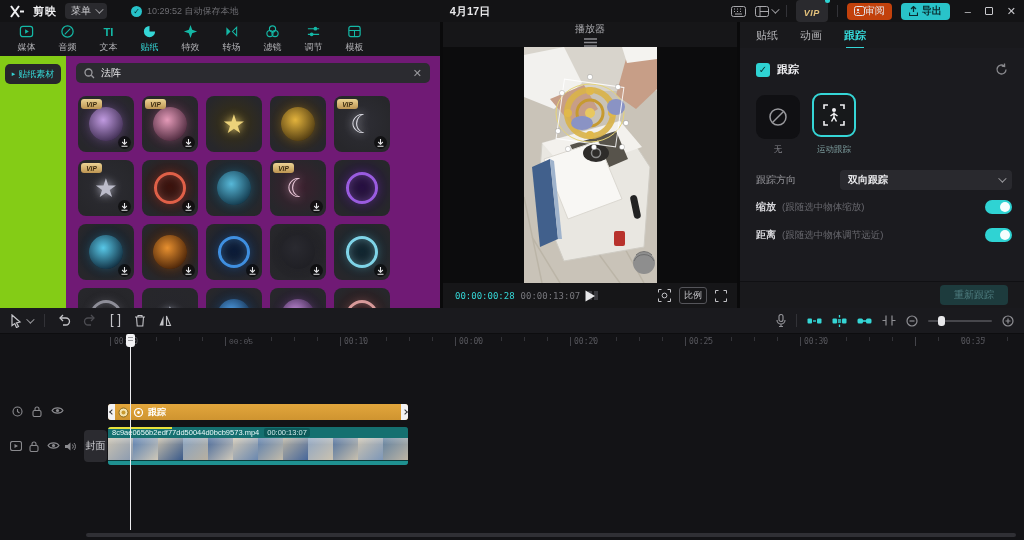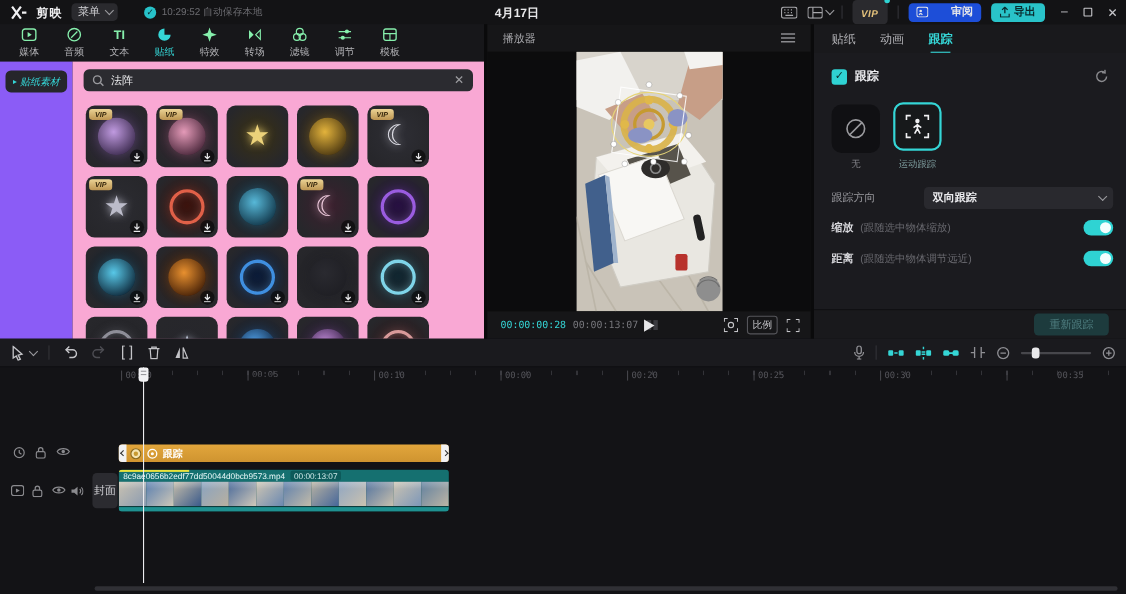--- a/index.html
+++ b/index.html
@@ -21,65 +21,65 @@
   .check-dot { width:11px; height:11px; border-radius:50%; background:#27c2c9; color:#06282b; font-size:8px;
     display:flex; align-items:center; justify-content:center; font-weight:bold; }
   .autosave-text { color:#6d6d72; font-size:9px; }
   .tb-title { position:absolute; left:470px; transform:translateX(-50%); color:#e8e8ea; font-size:11px; font-weight:bold; }
   .tb-right { position:absolute; right:0; top:0; height:22px; display:flex; align-items:center; gap:9px; padding-right:8px; }
   .tb-ic { color:#a8a8ac; display:flex; align-items:center; gap:2px; }
   .tb-div { width:1px; height:12px; background:#333338; }
   .vip-pill { position:relative; background:#2a2a2e; border-radius:4px; padding:2px 8px; }
   .vip-pill span { color:#e4c27c; font-size:9px; font-weight:bold; font-style:italic; letter-spacing:.5px; }
   .vip-dot { position:absolute; top:-2px; right:-2px; width:5px; height:5px; border-radius:50%; background:#2fd3d3; }
-  .review-btn { background:#1d4ed8; border-radius:4px; height:17px; padding:0 7px; display:flex; align-items:center; gap:21px;
-    color:#e4e4e8; font-size:10px;font-weight:bold; }
+  .review-btn { background:#c2410c; border-radius:4px; height:17px; padding:0 7px; display:flex; align-items:center; gap:0;
+    color:#e4e4e8; font-size:10px; }
   .export-btn { background:#29c3c9; border-radius:4px; height:17px; padding:0 8px; display:flex; align-items:center; gap:4px;
     color:#0a2b2e; font-size:10px; font-weight:bold; }
   .win-btns { display:flex; align-items:center; gap:14px; margin-left:6px; color:#c8c8cc; font-size:11px; }
   .win-box { width:8px; height:8px; border:1px solid #c8c8cc; border-radius:1px; }
 
   
   #left-panel  { position:absolute; top:22px; left:0; width:440px; height:286px; background:#1d1d20; }
   #center-panel{ position:absolute; top:22px; left:443px; width:294px; height:286px; background:#161618; }
   #right-panel { position:absolute; top:22px; left:740px; width:284px; height:286px; background:#19191c; }
 
   
   #tabbar { display:flex; height:34px; background:#17171a; padding-left:6px; }
   .tab { width:41px; display:flex; flex-direction:column; align-items:center; justify-content:center; gap:2px;
     color:#b2b2b6; cursor:default; }
-  .tab .ti { width:15px; height:15px; color:#86efac; }
+  .tab .ti { width:15px; height:15px; color:#14b8a6; }
   .tab .tl { font-size:9px; }
   .tab.active .ti, .tab.active .tl { color:#35d6d6; }
   #left-body { position:absolute; top:34px; left:0; right:0; bottom:0; display:flex; }
-  #side-col { width:66px; background:#8b5cf6; padding-top:8px;font-style:italic; }
+  #side-col { width:66px; background:#84cc16; padding-top:8px; }
   .side-item { margin:0 5px; background:#26262b; border-radius:5px; height:20px; display:flex; align-items:center;
     justify-content:center; gap:3px; color:#35d6d6; font-size:9px; }
   .side-item .b { font-size:7px; }
-  #left-content { flex:1; background:#f9a8d4; position:relative; overflow:hidden; }
+  #left-content { flex:1; background:#701a75; position:relative; overflow:hidden; }
   #search-box { margin:7px 10px 0 10px; height:20px; background:#2b2b30; border-radius:5px; display:flex;
     align-items:center; padding:0 8px; gap:6px; }
   #search-input { flex:1; background:transparent; border:none; outline:none; color:#e8e8ea; font-size:10px;
     font-family:inherit; }
   .x-clear { color:#9a9a9e; font-size:11px; line-height:1; }
   #sticker-grid { position:absolute; top:40px; left:12px; display:grid; grid-template-columns:repeat(5,56px);
     grid-auto-rows:56px; gap:8px; }
   .sticker { position:relative; background:#28282c; border-radius:8px; overflow:hidden; }
   .sticker .art { position:absolute; inset:0; display:flex; align-items:center; justify-content:center; }
   .orb { width:34px; height:34px; border-radius:50%; }
   .ring { width:32px; height:32px; border-radius:50%; border:3px solid; }
   .glyph { font-size:26px; font-family:"DejaVu Sans",sans-serif; line-height:1; }
   .vip-badge { position:absolute; top:3px; left:3px; width:21px; height:10px; border-radius:3px;
     background:linear-gradient(180deg,#ecd394,#bd9552); color:#3a2a0e; font-size:6.5px; font-weight:bold;
     font-style:italic; display:flex; align-items:center; justify-content:center; }
   .dl { position:absolute; right:3px; bottom:3px; width:13px; height:13px; border-radius:50%;
     background:rgba(0,0,0,.55); display:flex; align-items:center; justify-content:center; color:#e8e8ea; }
 
   
-  #player-head { height:25px; display:flex; align-items:center; justify-content:space-between; padding:0 14px; }
+  #player-head { height:25px; display:flex; align-items:center; justify-content:space-between; padding:0 14px;flex-direction:column; }
   .player-title { color:#a9a9ad; font-size:10px; }
   .hamburger { color:#8a8a8e; }
   #stage { position:absolute; top:25px; left:0; right:0; height:236px; background:#0c0c0d;
     display:flex; align-items:center; justify-content:center; }
   #video-frame { width:133px; height:236px; background:#222; }
   #player-controls { position:absolute; bottom:0; left:0; right:0; height:25px; display:flex; align-items:center;
     padding:0 12px; }
   .time-cur { color:#35d6d6; font-size:9px; font-family:"DejaVu Sans Mono",monospace; }
   .time-dur { color:#77777c; font-size:9px; font-family:"DejaVu Sans Mono",monospace; margin-left:6px; }
   .frame-bars { display:flex; gap:2px; margin-left:8px; }

